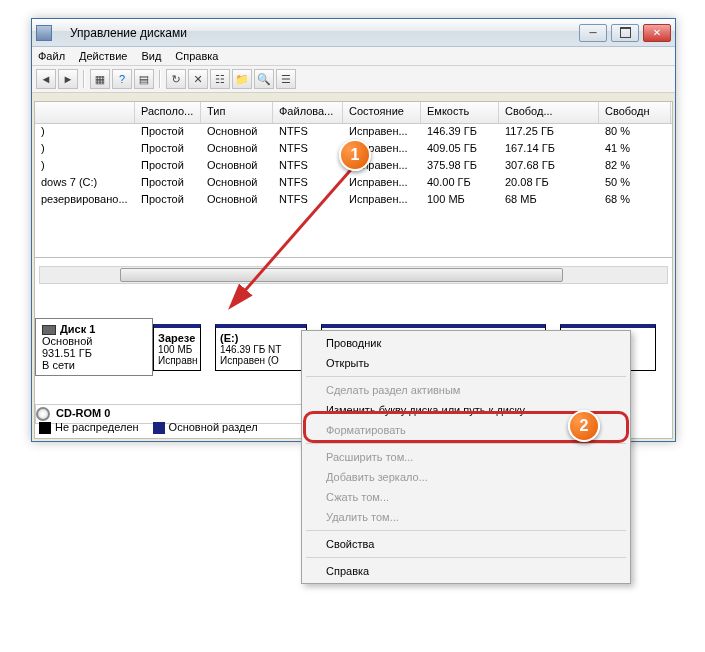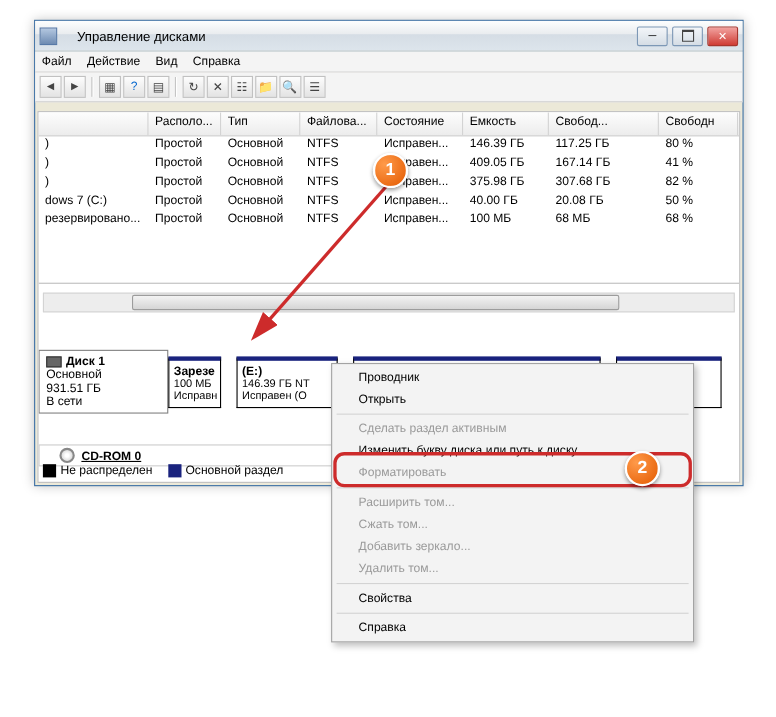--- a/index.html
+++ b/index.html
@@ -39,21 +39,21 @@
 
 .disks { position: absolute; top: 192px; left: 0; right: 16px; height: 106px; display: flex; align-items: center; }
 .disk-label { width: 118px; border: 1px solid #808080; background: #fff; padding: 4px 6px; }
 .disk-icon { display: inline-block; width: 14px; height: 10px; background: #666; border: 1px solid #333; margin-right: 4px; vertical-align: middle; }
 .disk-name { font-weight: bold; }
 .disk-parts { flex: 1; display: flex; gap: 14px; }
 .part { border: 1px solid #000; border-top: 4px solid #1a237e; background: #fff; padding: 4px 4px; overflow: hidden; }
 .part-title { font-weight: bold; }
 .part-sub { font-size: 10px; display: block; }
 
-.cdrom { position: absolute; top: 302px; left: 0; width: 298px; height: 20px; border: 1px solid #ccc; padding: 2px 18px; display: flex; align-items: flex-end; text-decoration: underline; }
+.cdrom { position: absolute; top: 302px; left: 0; width: 298px; height: 20px; border: 1px solid #ccc; padding: 2px 0; display: flex; align-items: flex-start; }
 .cd-icon { width: 14px; height: 14px; border-radius: 50%; border: 2px solid #888; margin-right: 6px; background: radial-gradient(circle,#fff 20%,#ddd 70%); }
 
 .legend { position: absolute; bottom: 2px; left: 4px; display: flex; gap: 14px; align-items: center; padding: 2px 0; }
 .sw { width: 12px; height: 12px; display: inline-block; margin-right: 4px; vertical-align: middle; }
 .sw.black { background: #000; } .sw.blue { background: #1a237e; }
 
 .ctxmenu { position: absolute; left: 301px; top: 330px; width: 330px; background: #f3f3f3; border: 1px solid #a3a3a3; box-shadow: 3px 3px 6px rgba(0,0,0,.25); padding: 2px; z-index: 30; }
 .ctx-item { padding: 4px 22px; color: #000; cursor: pointer; }
 .ctx-item.disabled { color: #9a9a9a; cursor: default; }
 .ctx-sep { height: 1px; background: #d3d3d3; margin: 3px 2px; }
@@ -214,22 +214,22 @@
 
 <div class="ctxmenu">
   <div class="ctx-item">Проводник</div>
   <div class="ctx-item">Открыть</div>
   <div class="ctx-sep"></div>
   <div class="ctx-item disabled">Сделать раздел активным</div>
   <div class="ctx-item">Изменить букву диска или путь к диску...</div>
   <div class="ctx-item disabled">Форматировать</div>
   <div class="ctx-sep"></div>
   <div class="ctx-item disabled">Расширить том...</div>
+  <div class="ctx-item disabled">Добавить зеркало...</div>
   <div class="ctx-item disabled">Сжать том...</div>
-  <div class="ctx-item disabled">Добавить зеркало...</div>
   <div class="ctx-item disabled">Удалить том...</div>
   <div class="ctx-sep"></div>
   <div class="ctx-item">Свойства</div>
   <div class="ctx-sep"></div>
   <div class="ctx-item">Справка</div>
 </div>
 
 <div class="ctx-hl"></div>
 
 <svg class="arrow" style="left:220px;top:155px" width="150" height="160">

